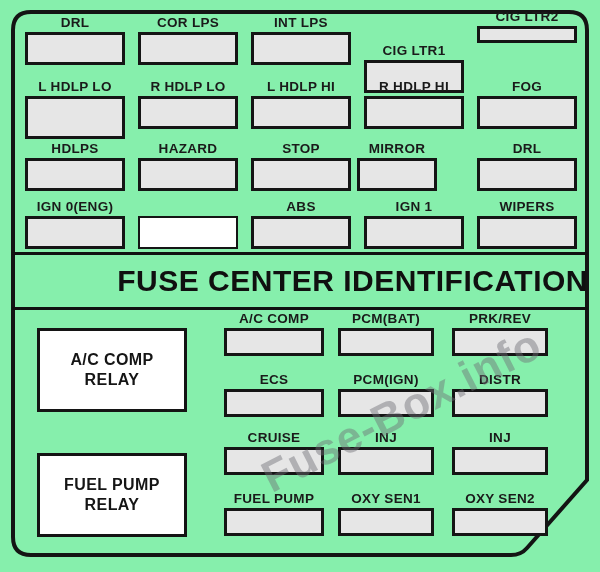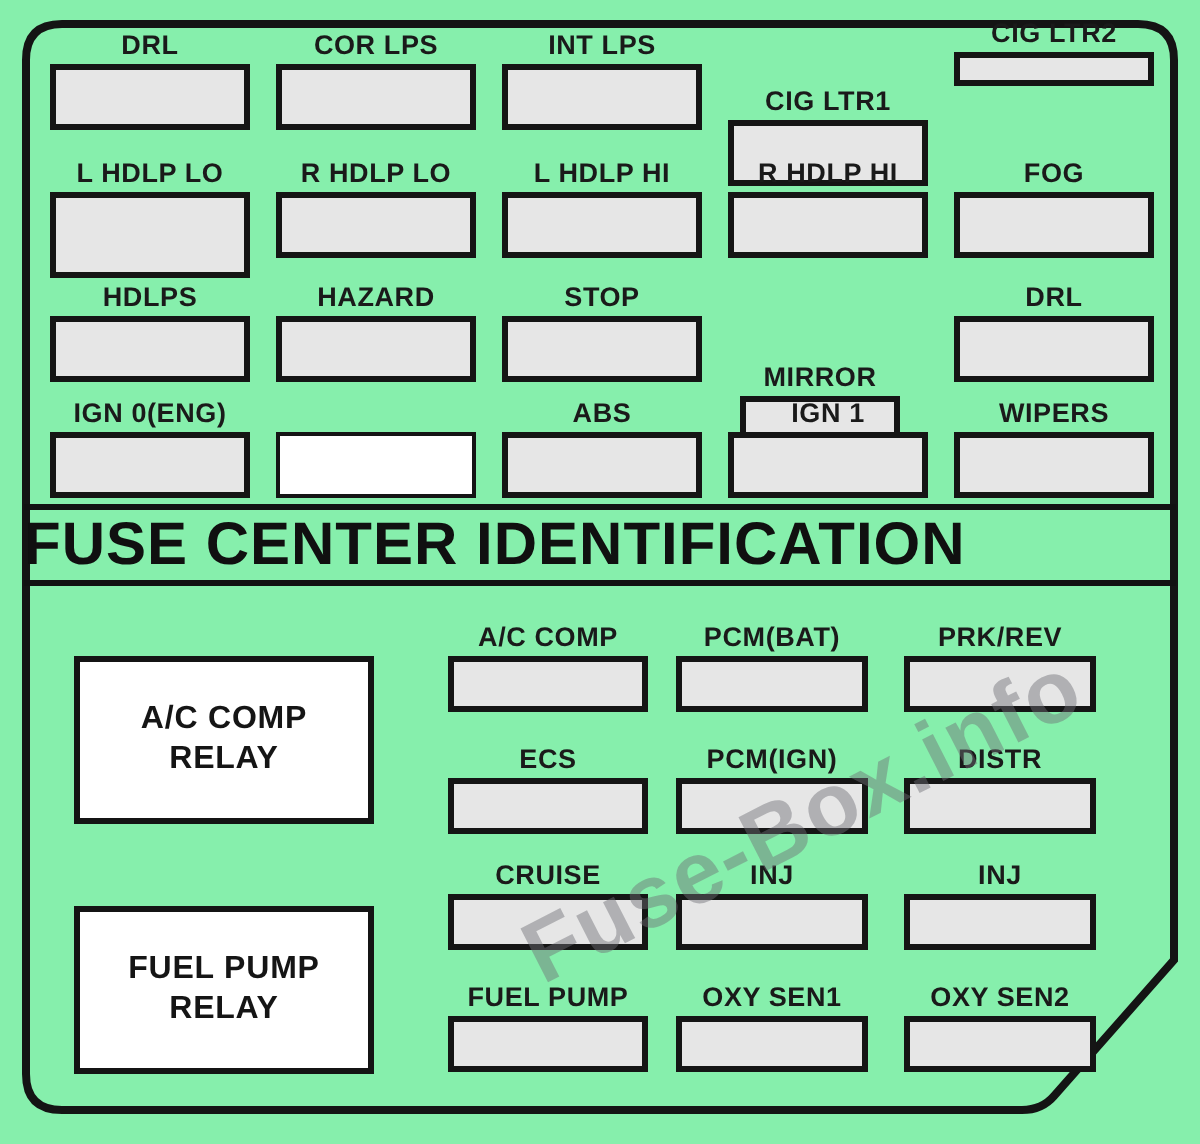--- a/index.html
+++ b/index.html
@@ -28,24 +28,24 @@
     height: 552px;
   }
   .housing svg { display: block; }
 
   
   .title-band {
     position: absolute;
     left: 12px;
     top: 252px;
     width: 576px;
-    height: 41px;
+    height: 58px;
     display: flex;
     align-items: center;
-    justify-content: flex-start;
+    justify-content: flex-end;
     box-sizing: border-box;
     border-top: 3px solid #111111;
     border-bottom: 3px solid #111111;
   }
   .title-band .title-text {
     font-size: 30px;
     font-weight: bold;
     letter-spacing: 0.5px;
     color: #101010;
     white-space: nowrap;
@@ -180,21 +180,21 @@
     <span class="fuse-slot"></span>
   </div>
   <div class="fuse" style="left:138px; top:158px; width:100px; height:33px;padding-left:17px;">
     <span class="fuse-label">HAZARD</span>
     <span class="fuse-slot"></span>
   </div>
   <div class="fuse" style="left:251px; top:158px; width:100px; height:33px;">
     <span class="fuse-label">STOP</span>
     <span class="fuse-slot"></span>
   </div>
-  <div class="fuse" style="left:370px; top:158px; width:80px; height:33px;margin-top:40px;">
+  <div class="fuse" style="left:357px; top:158px; width:80px; height:33px;">
     <span class="fuse-label">MIRROR</span>
     <span class="fuse-slot"></span>
   </div>
   <div class="fuse" style="left:477px; top:158px; width:100px; height:33px;">
     <span class="fuse-label">DRL</span>
     <span class="fuse-slot"></span>
   </div>
 
   <div class="fuse" style="left:25px; top:216px; width:100px; height:33px;">
     <span class="fuse-label">IGN 0(ENG)</span>

